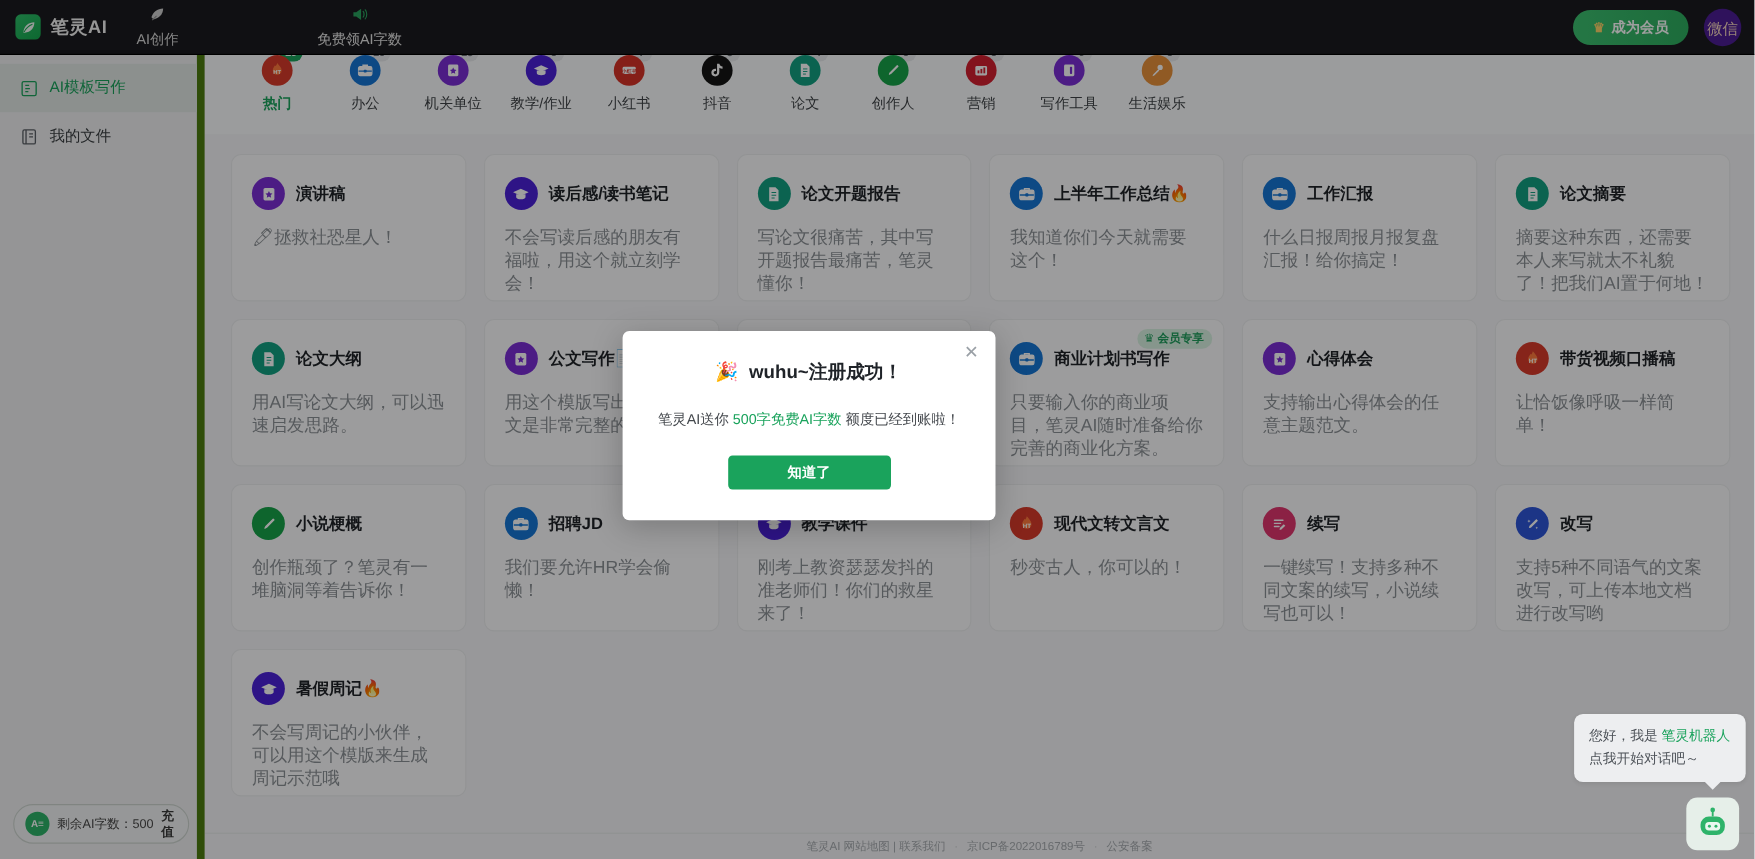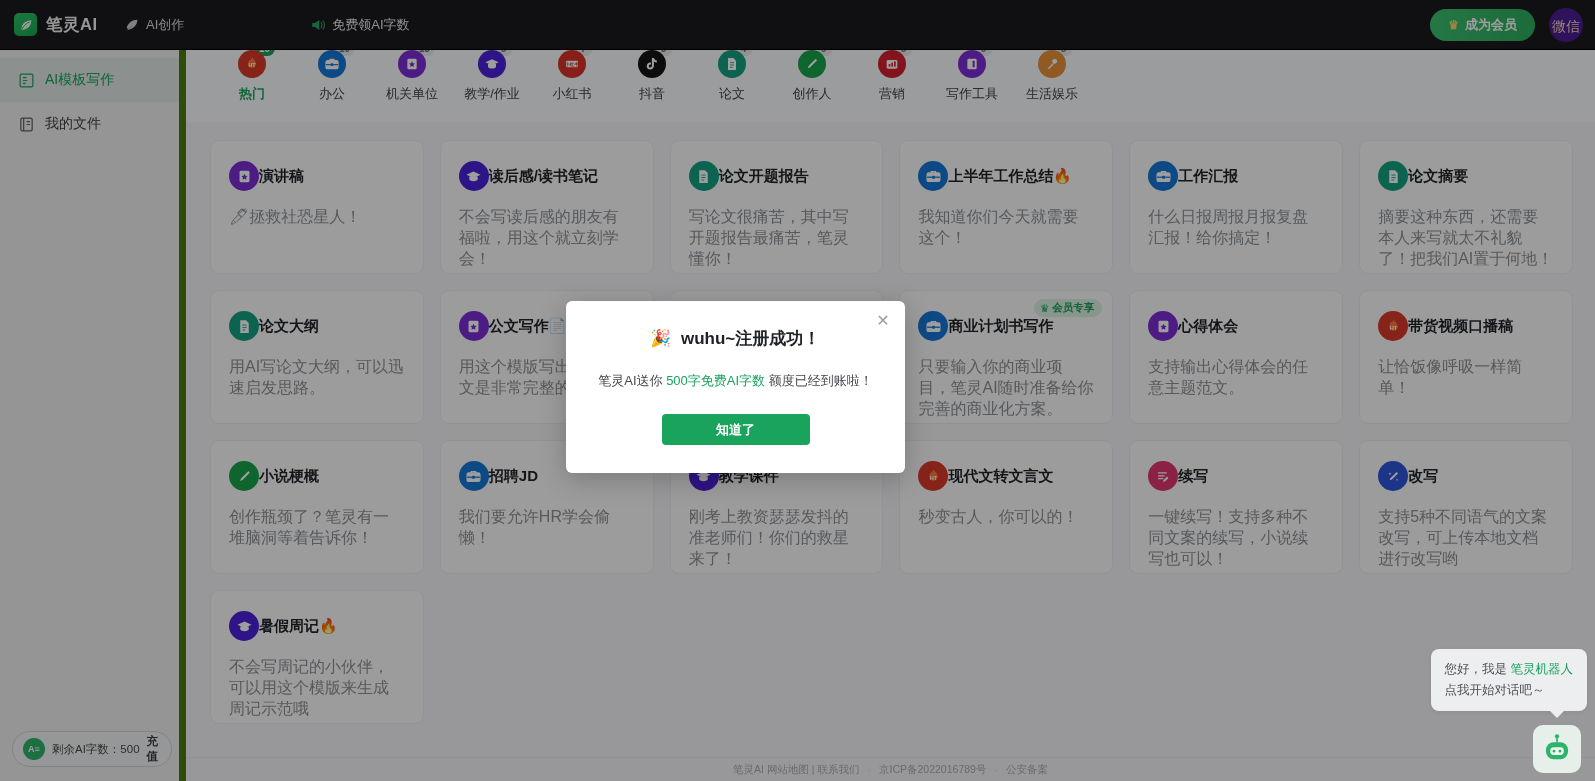--- a/index.html
+++ b/index.html
@@ -23,21 +23,21 @@
   }
   .brand { display: flex; align-items: center; gap: 9px; padding-left: 14px; width: 186px; }
   .brand-logo {
     width: 23px; height: 23px; border-radius: 5px;
     background: linear-gradient(145deg,#2ec06a,#16a94f);
     display: flex; align-items: center; justify-content: center;
   }
   .brand-logo svg { width: 14px; height: 14px; }
   .brand-name { color: #f2f2f2; font-size: 16.5px; font-weight: 700; letter-spacing: .5px; }
 
-  .nav-item { display: flex; align-items: center; gap: 6px; color: #d8d8d8; font-size: 13px; }
+  .nav-item { display: flex; align-items: center; gap: 6px; color: #d8d8d8; font-size: 13px; flex-direction: column; }
   .nav-item .ico { width: 16px; height: 16px; display: inline-flex; align-items: center; justify-content: center; }
   .nav-ai { margin-left: -62px; }
   .nav-free { margin-left: 126px; color: #e6e6e6; text-align: center; }
   .nav-free .ico svg { width: 16px; height: 14px; }
 
   .header-right { margin-left: auto; display: flex; align-items: center; gap: 14px; padding-right: 12px; }
   .vip-btn {
     display: flex; align-items: center; gap: 6px;
     background: linear-gradient(90deg,#3cc070,#2eae60);
     color: #fff; font-size: 13px; font-weight: 600;
@@ -104,21 +104,21 @@
   
   .content {
     position: absolute; top: 122px; left: 186px; right: 0; bottom: 24px;
     background: #f5f6f8; overflow: hidden; padding: 18px 22px 0 24px;
   }
   .grid { display: grid; grid-template-columns: repeat(6, 1fr); gap: 16px 16px; }
   .card {
     background: #fcfcfd; border: 1px solid #ecedef; border-radius: 9px;
     height: 134px; padding: 20px 18px 0 18px; position: relative; cursor: pointer;
   }
-  .card-head { display: flex; align-items: center; }
+  .card-head { display: flex; align-items: center; gap: 10px; }
   .card-ico {
     width: 30px; height: 30px; border-radius: 50%; flex: 0 0 30px;
     display: flex; align-items: center; justify-content: center;
     color: #fff; font-size: 10px; font-weight: 800;
   }
   .card-ico svg { width: 17px; height: 17px; }
   .card-title { font-size: 15px; font-weight: 700; color: #1f2328; white-space: nowrap; }
   .card-desc { margin-top: 15px; font-size: 16px; line-height: 21px; color: #8c9196; }
   .vip-tag {
     position: absolute; top: 8px; right: 10px;

